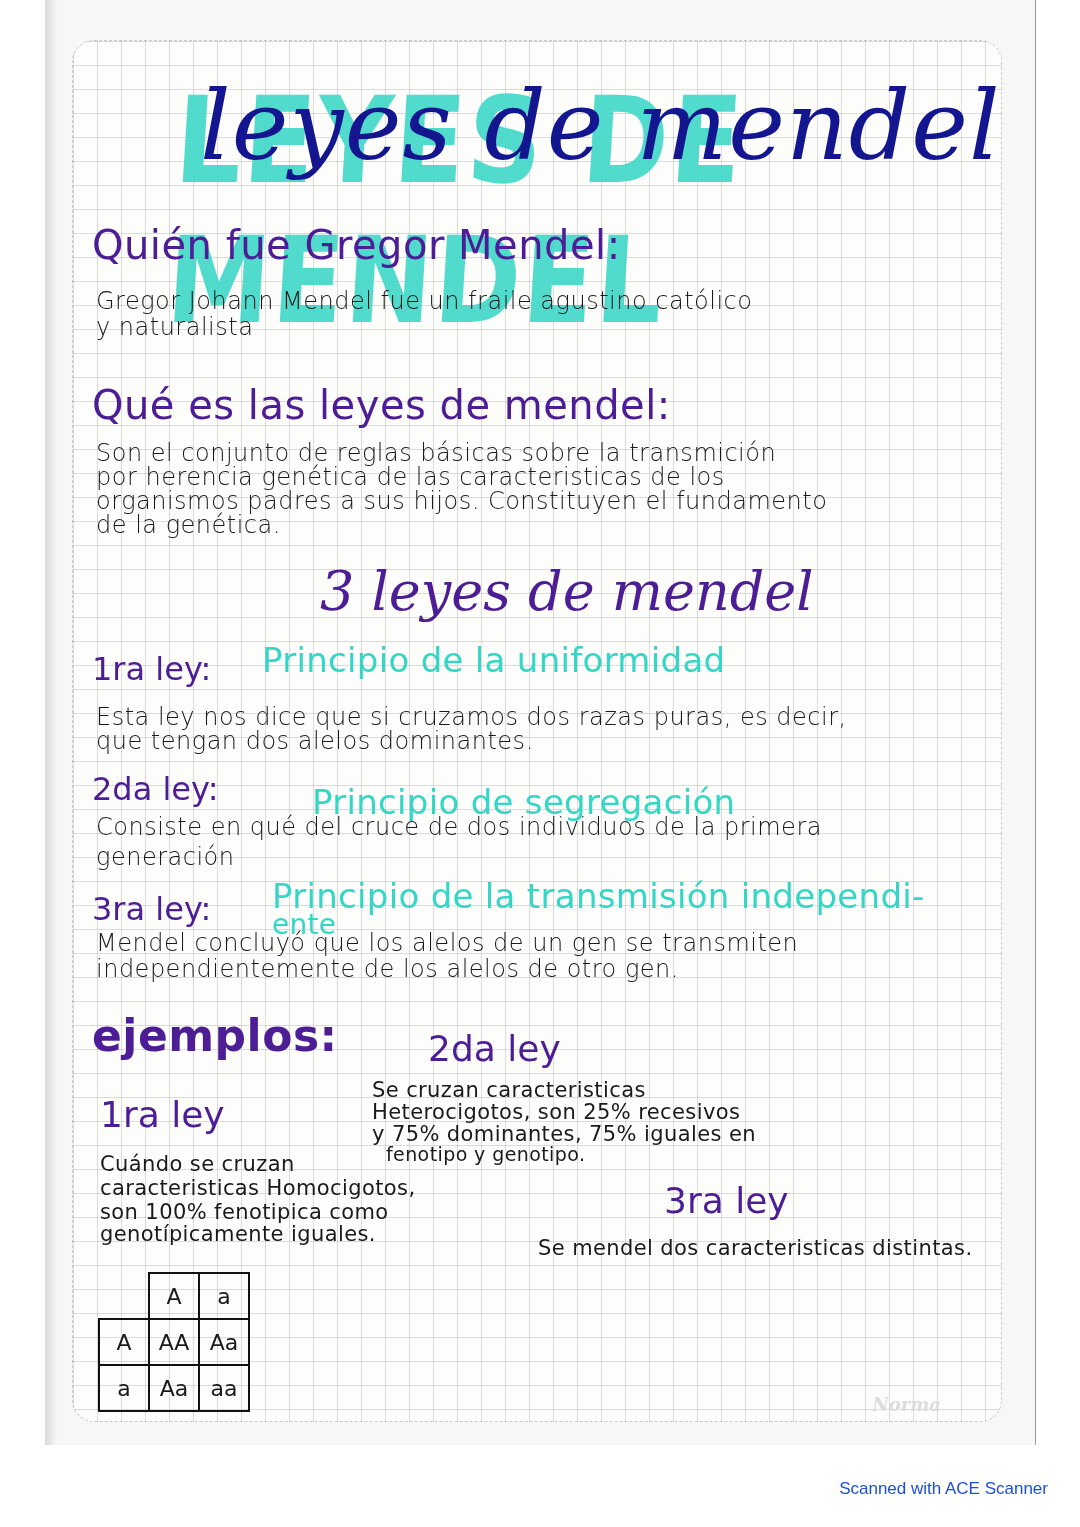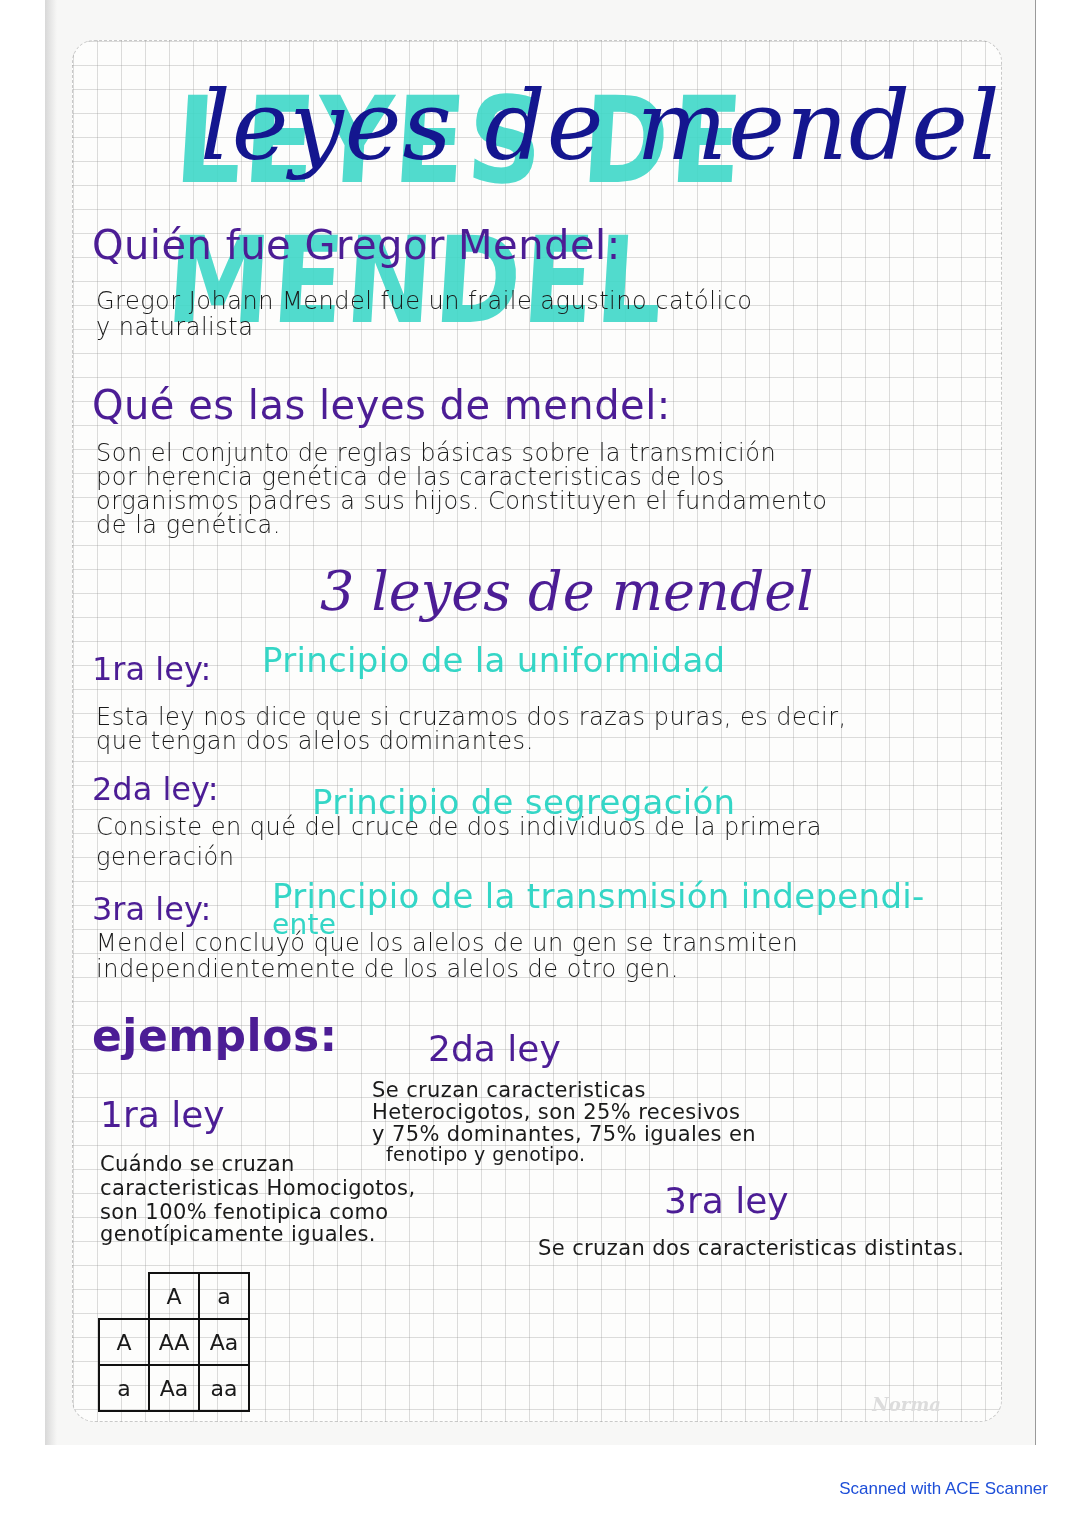--- a/index.html
+++ b/index.html
@@ -112,21 +112,21 @@
 <div class="hw ex-text ink-black" style="left:372px; top:1124px;">y 75% dominantes, 75% iguales en</div>
 <div class="hw ex-text ink-black" style="left:386px; top:1144px; font-size:19px;">fenotipo y genotipo.</div>
 
 <div class="hw ex-head ink-dark" style="left:100px; top:1094px;">1ra ley</div>
 <div class="hw ex-text ink-black" style="left:100px; top:1154px;">Cuándo se cruzan</div>
 <div class="hw ex-text ink-black" style="left:100px; top:1178px;">caracteristicas Homocigotos,</div>
 <div class="hw ex-text ink-black" style="left:100px; top:1202px;">son 100% fenotipica como</div>
 <div class="hw ex-text ink-black" style="left:100px; top:1224px;">genotípicamente iguales.</div>
 
 <div class="hw ex-head ink-dark" style="left:664px; top:1180px;">3ra ley</div>
-<div class="hw ex-text ink-black" style="left:538px; top:1238px;">Se cruzan dos caracteristicas distintas.</div>
+<div class="hw ex-text ink-black" style="left:538px; top:1238px;">Se mendel dos caracteristicas distintas.</div>
 
 <table class="punnett">
   <tbody>
       <tr>
     <td></td>
     <td class="b">A</td>
     <td class="b">a</td>
   </tr>
   <tr>
     <td class="b">A</td>

